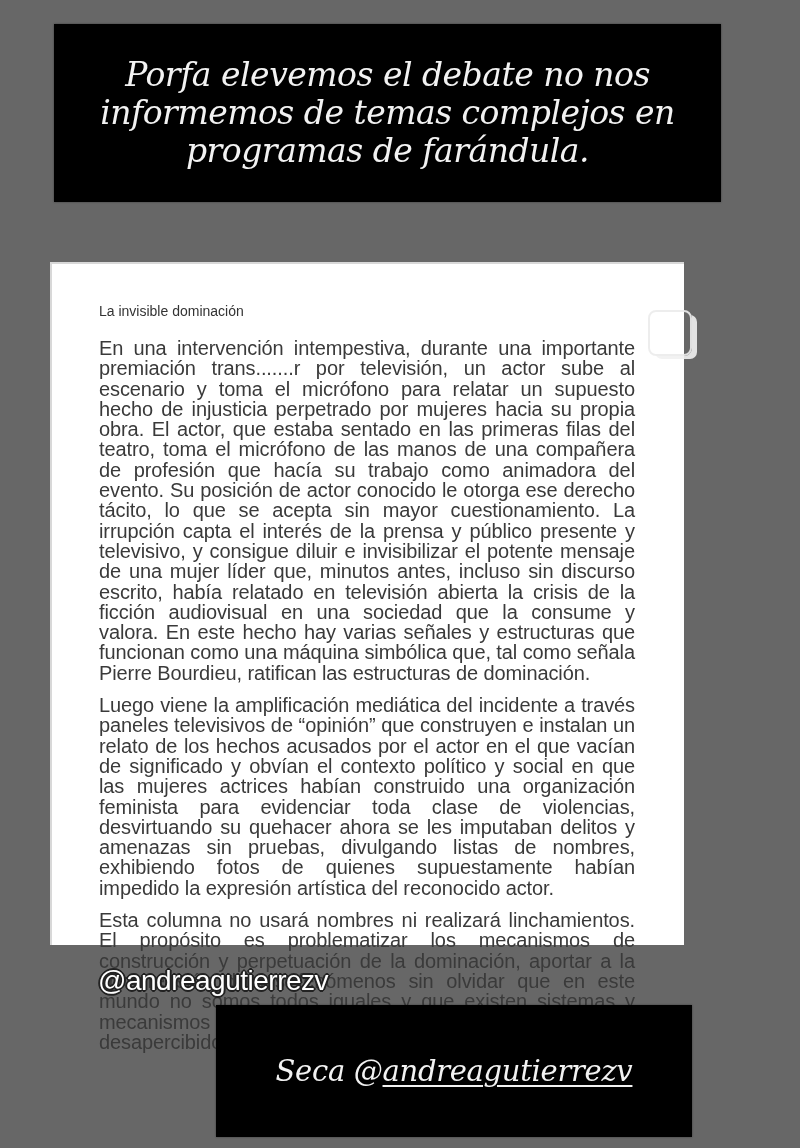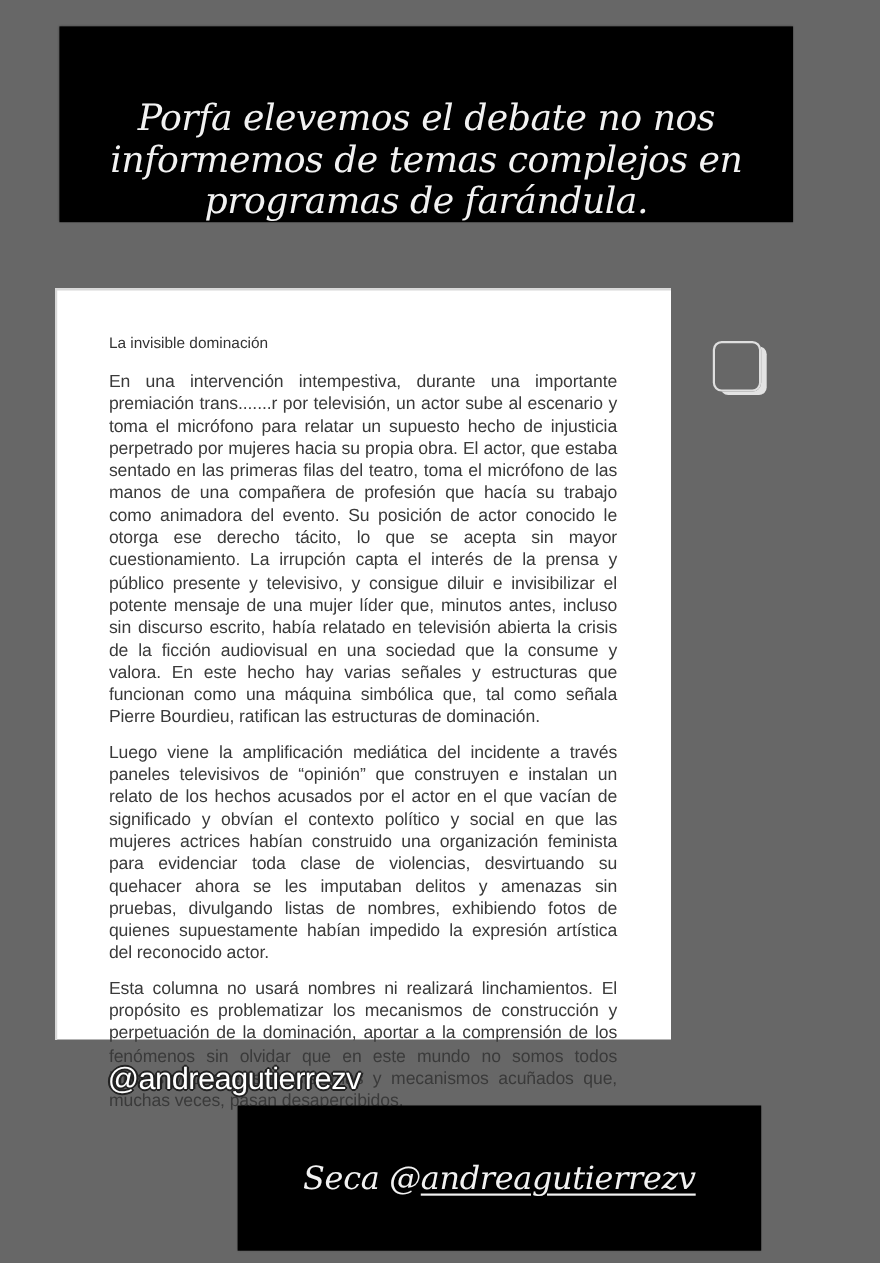--- a/index.html
+++ b/index.html
@@ -22,51 +22,51 @@
       font-style: italic;
       text-align: center;
       box-shadow: 0 0 2px rgba(0,0,0,0.4);
     }
     #top-caption {
       left: 54px;
       top: 24px;
       width: 667px;
       height: 178px;
       display: flex;
-      align-items: flex-end;
+      align-items: center;
       justify-content: center;
     }
     #top-caption .text {
       font-size: 33px;
       line-height: 38px;
       letter-spacing: -0.5px;
       padding: 0 20px;
       font-weight: normal;
     }
     #document {
       position: absolute;
       left: 50px;
       top: 262px;
-      width: 560px;
+      width: 634px;
       height: 683px;
       background: #ffffff;
       box-sizing: border-box;
       padding: 39px 49px 0 49px;
       color: #3a3a3a;
       box-shadow: inset 2px 2px 0 #d8d8d8;
     }
     #document .doc-title {
       font-size: 14px;
       line-height: 20px;
       margin: 0 0 17px 0;
       color: #333;
     }
     #document p {
       margin: 0 0 12px 0;
-      font-size: 16px;
+      font-size: 20px;
       line-height: 20.3px;
       text-align: justify;
       letter-spacing: -0.1px;
     }
     #doc-watermark {
       position: absolute;
       left: 598px;
       top: 48px;
       width: 40px;
       height: 42px;

